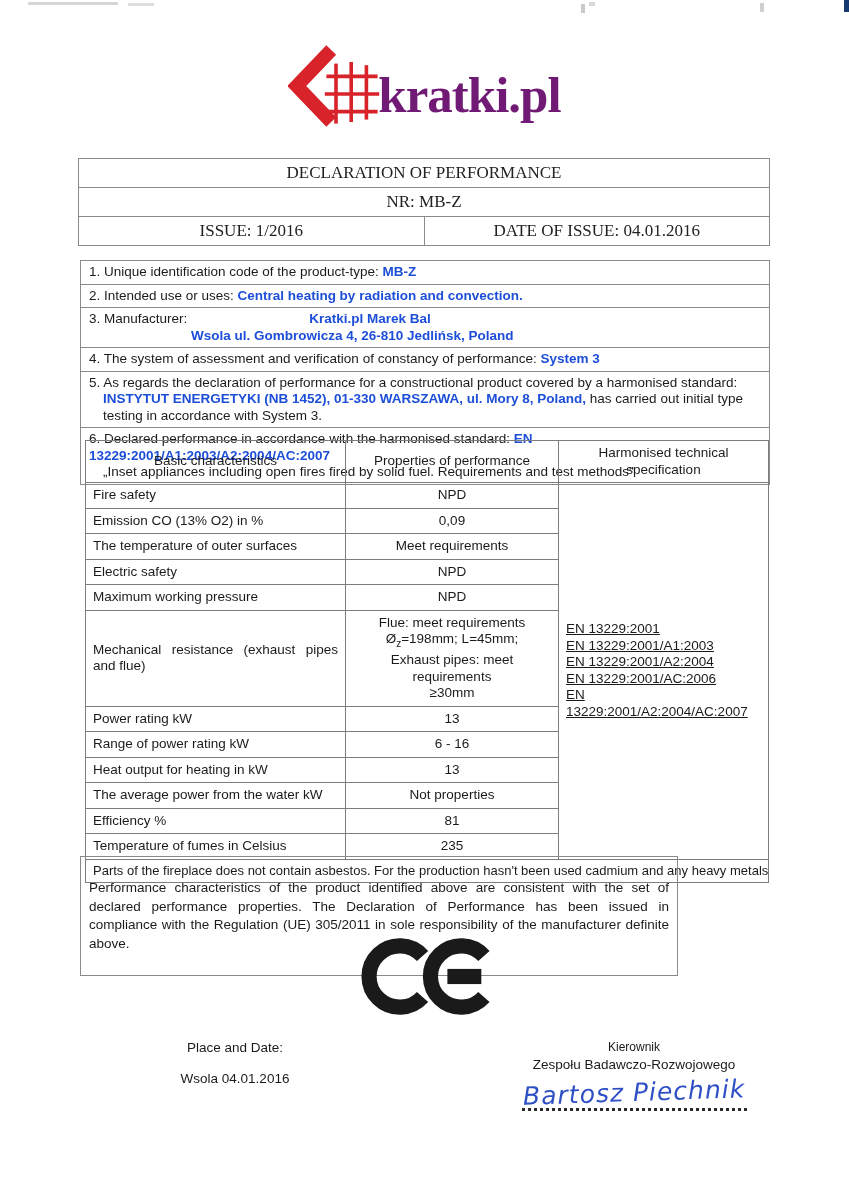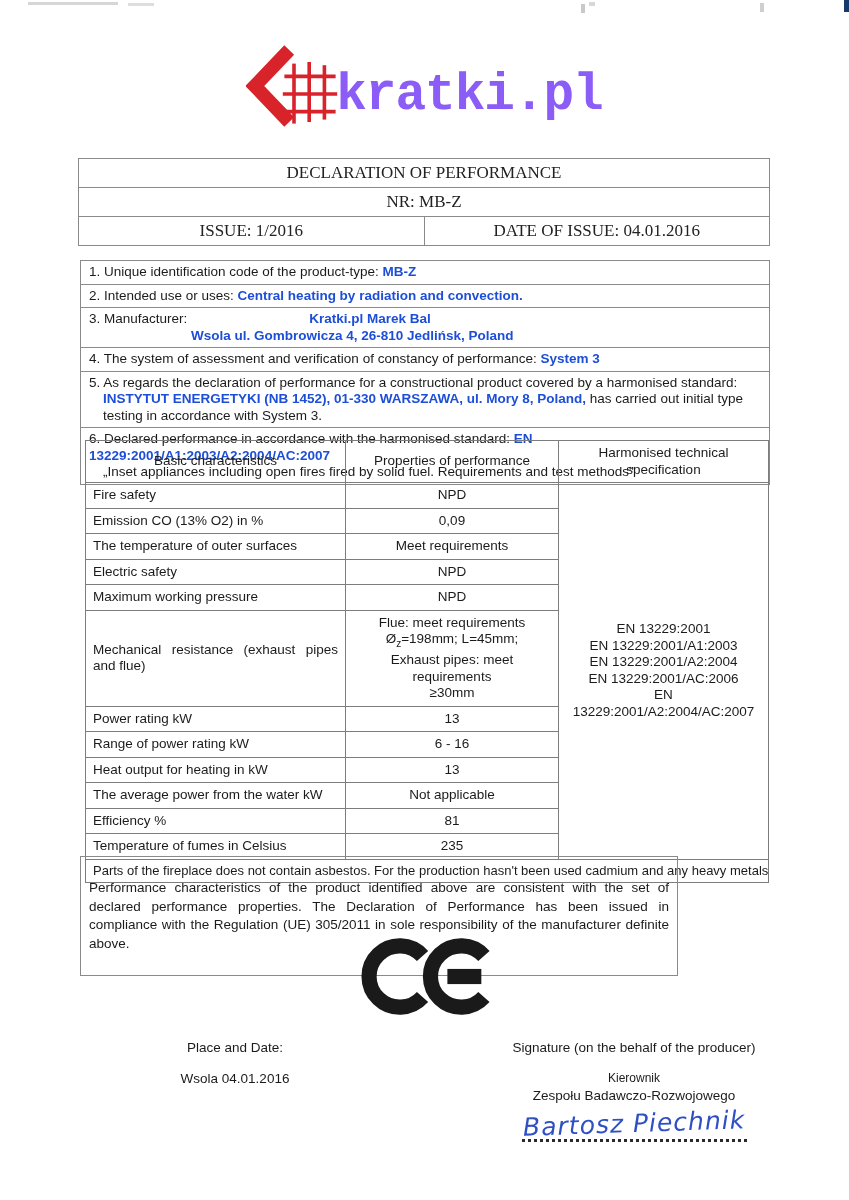--- a/index.html
+++ b/index.html
@@ -8,22 +8,22 @@
     width:849px; height:1200px; position:relative; overflow:hidden;
     background:#ffffff; color:#1b1b1b;
     font-family:"Liberation Sans", sans-serif; font-size:13.5px;
   }
   .speck { position:absolute; }
 
   
   .logo { position:absolute; top:40px; left:0; width:849px; display:flex; justify-content:center; align-items:center; }
   .logo-mark { display:block; }
   .logo-text {
-    color:#8b5cf6; font-weight:800; font-size:51px; letter-spacing:-1px;
-    margin-left:-6px; margin-top:18px; font-family:Liberation Mono, monospace;
+    color:#701a75; font-weight:800; font-size:51px; letter-spacing:-1px;
+    margin-left:-6px; margin-top:18px; font-family:Liberation Serif, serif;
   }
 
   
   .hdr-table {
     position:absolute; top:158px; left:78px; width:692px;
     border-collapse:collapse; table-layout:fixed;
     font-family:"Liberation Serif", serif; font-size:17px; color:#222;
   }
   .hdr-table td { border:1px solid #8a8a8a; text-align:center; padding:4px 6px; height:26px; }
 
@@ -41,21 +41,21 @@
 
   
   .perf-table {
     position:absolute; top:440px; left:85px; width:683px;
     border-collapse:collapse; table-layout:fixed; font-size:13.5px;padding-left:32px;
   }
   .perf-table th, .perf-table td { border:1px solid #7d7d7d; padding:4px 7px; line-height:16.5px; font-weight:normal; }
   .perf-table th { text-align:center; height:25px; }
   .cell-label { text-align:left; }
   .cell-value { text-align:center; }
-  .cell-spec { text-align:center; vertical-align:middle; line-height:17.5px; }
+  .cell-spec { text-align:left; vertical-align:middle; line-height:17.5px;text-decoration:underline; }
   .mech-label { text-align:justify; }
   .mech-value div { text-align:center; }
   .mech-value sub { font-size:10px; }
   .footer-note td { font-size:13px; white-space:nowrap; overflow:hidden; padding:3px 7px; }
 
   
   .statement {
     position:absolute; top:856px; left:80px; width:598px;
     border:1px solid #8a8a8a; padding:22px 8px;
     text-align:justify; line-height:18.5px; font-size:13.5px;
@@ -214,21 +214,21 @@
     <tr>
       <td class="cell-label">Range of power rating kW</td>
       <td class="cell-value">6 - 16</td>
     </tr>
     <tr>
       <td class="cell-label">Heat output for heating in kW</td>
       <td class="cell-value">13</td>
     </tr>
     <tr>
       <td class="cell-label">The average power from the water kW</td>
-      <td class="cell-value">Not applicable</td>
+      <td class="cell-value">Not properties</td>
     </tr>
     <tr>
       <td class="cell-label">Efficiency %</td>
       <td class="cell-value">81</td>
     </tr>
     <tr>
       <td class="cell-label">Temperature of fumes in Celsius</td>
       <td class="cell-value">235</td>
     </tr>
     <tr class="footer-note">
@@ -246,19 +246,18 @@
     <rect x="242" y="99" width="94" height="42" fill="#1a1a1a"></rect>
   </svg>
 </div>
 
 <div class="signoff">
   <div class="place-block">
     <div class="place-label">Place and Date:</div>
     <div>Wsola 04.01.2016</div>
   </div>
   <div class="sig-block">
-    <div class="sig-label">Signature (on the behalf of the producer)</div>
     <div class="sig-role1">Kierownik</div>
     <div class="sig-role2">Zespołu Badawczo-Rozwojowego</div>
     <span class="sig-hand">Bartosz Piechnik</span>
     <div class="sig-dots"></div>
   </div>
 </div>
 
 </body></html>

